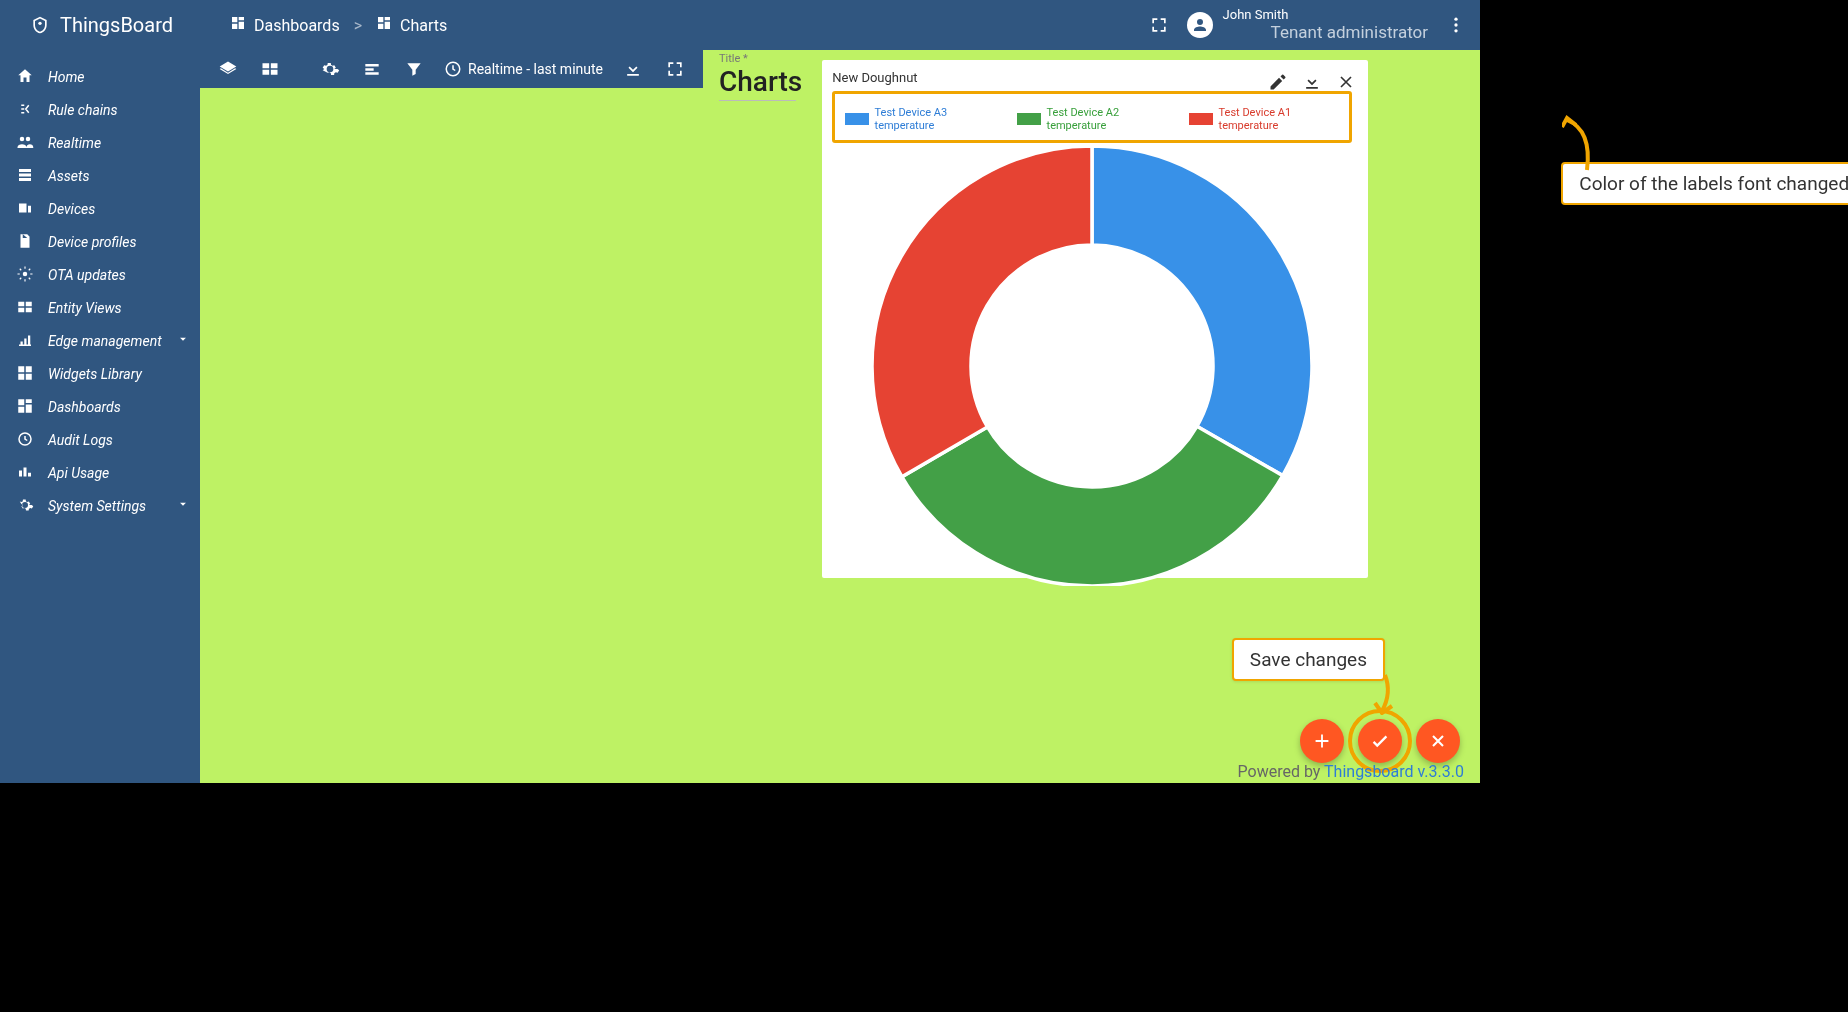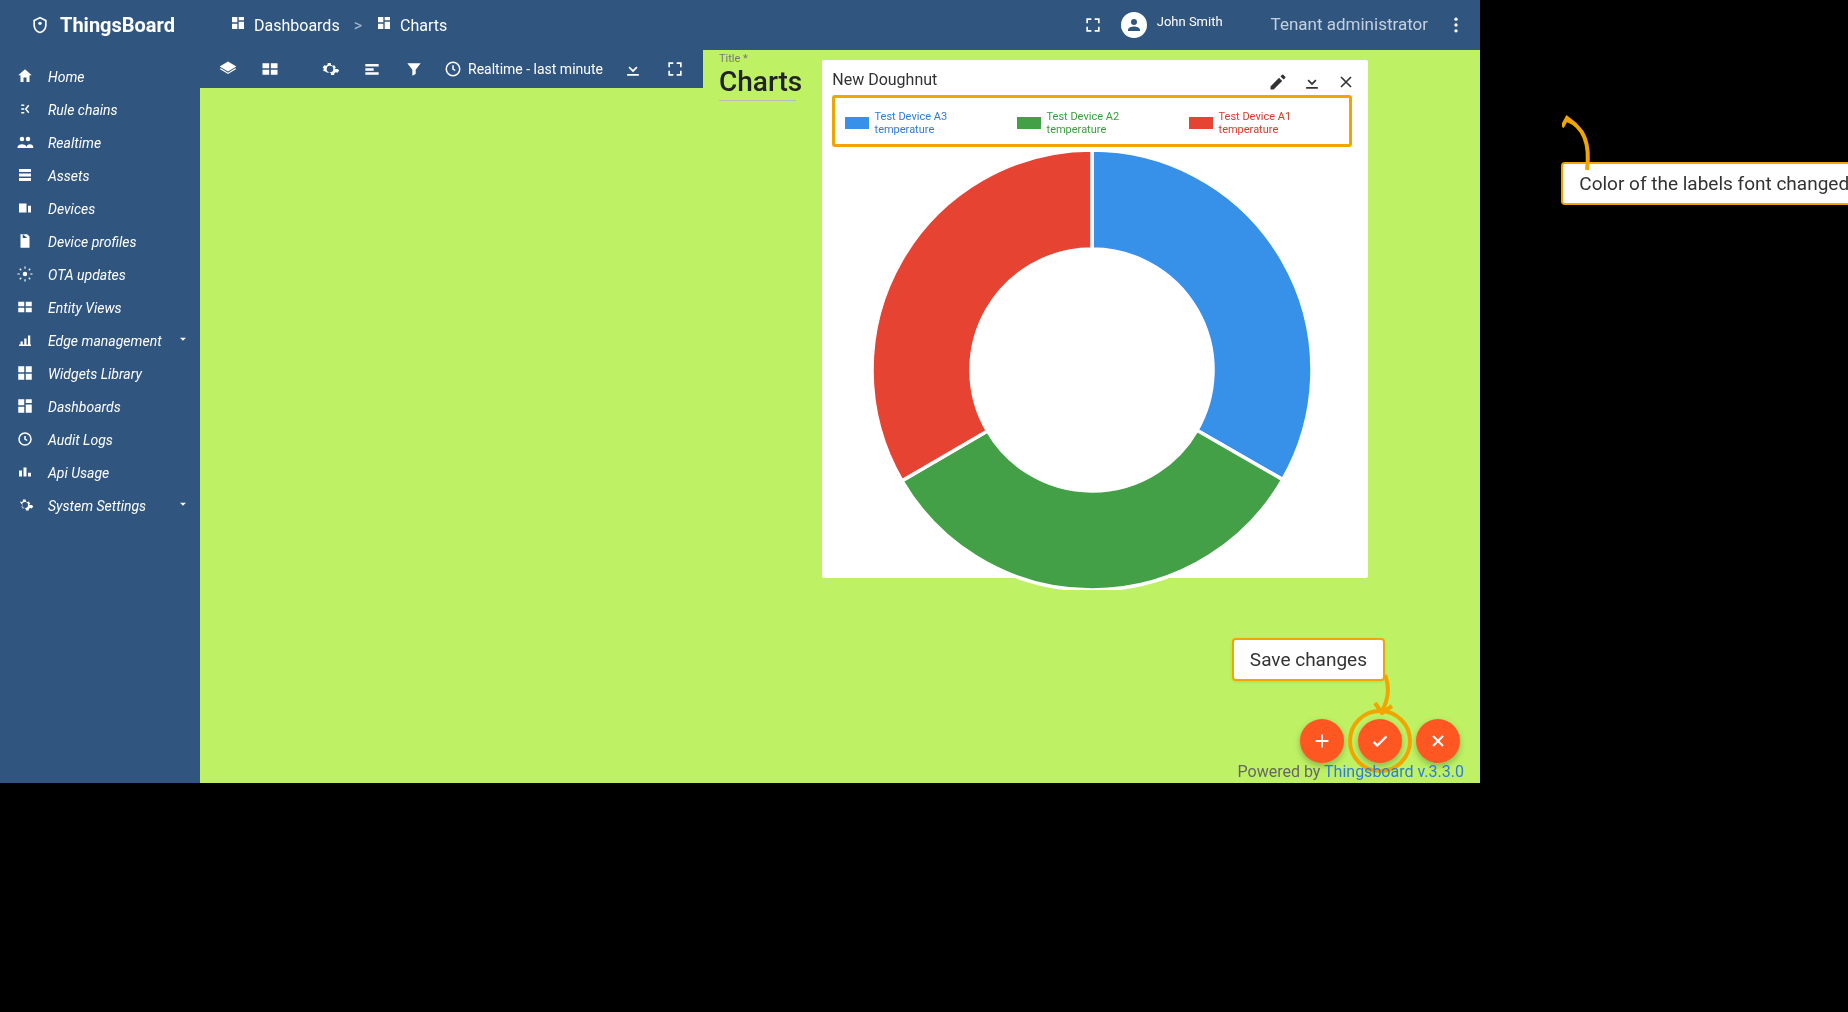--- a/index.html
+++ b/index.html
@@ -2,30 +2,30 @@
 <html><head>
 <meta charset="utf-8">
 <style>
 * { margin: 0; padding: 0; box-sizing: border-box; font-family: Roboto, Arial, sans-serif; }
 body { width: 1848px; height: 1012px; background: #000; overflow: hidden; position: relative; }
 .app-wrapper { position: relative; width: 1480px; height: 783px; background: #e8e8e8; }
 
 
 .topbar { height: 50px; background: #305680; color: #fff; display: flex; align-items: center; padding: 0 8px; }
 .logo-area { display: flex; align-items: center; width: 192px; gap: 8px; padding-left: 20px; }
-.logo-text { font-size: 20px; font-weight: 700; text-align: right; }
+.logo-text { font-size: 20px; font-weight: 400; text-align: right; }
 .breadcrumb { display: flex; align-items: center; gap: 14px; margin-left: 30px; font-size: 16px; }
 .breadcrumb .bc-item { display: flex; align-items: center; gap: 8px; }
 .breadcrumb .sep { color: #a8b8ca; }
 .topbar-spacer { flex: 1; }
 .topbar-right { display: flex; align-items: center; gap: 16px; padding-right: 4px; }
 .user-block { display: flex; align-items: center; gap: 10px; }
 .user-avatar { width: 26px; height: 26px; border-radius: 50%; background: #fff; display: flex; align-items: center; justify-content: center; }
 .user-avatar svg { fill: #305680; }
-.user-text { display: flex; line-height: 1.15; }
+.user-text { display: flex; flex-direction: column; line-height: 1.15; }
 .user-name { font-size: 13px; }
 .user-role { font-size: 17px; color: #c4d0dd; margin-left: 48px; }
 .icon-btn { width: 24px; height: 24px; display: flex; align-items: center; justify-content: center; cursor: pointer; fill: #fff; color: #fff; }
 .icon-btn svg { width: 20px; height: 20px; }
 
 
 .main { display: flex; height: calc(100% - 50px); }
 
 
 .sidebar { width: 200px; background: #305680; color: #fff; padding-top: 2px; }
@@ -38,21 +38,21 @@
 .dash-toolbar { height: 38px; background: #305680; display: flex; align-items: center; padding: 0 16px; gap: 18px; color: #fff; }
 .dash-toolbar .spacer { flex: 1; }
 .time-pill { display: flex; align-items: center; gap: 6px; font-size: 14px; }
 
 .title-edit { padding: 2px 10px 0 16px; }
 .title-label { font-size: 11px; color: #777; }
 .title-val { font-size: 28px; font-weight: 500; color: #222; border-bottom: 1px solid #bbb; display: block; padding-bottom: 2px; width: calc(100% - 6px); }
 
 
 .widget-card { margin: 10px 10px 0 10px; background: #fff; border-radius: 2px; position: relative; padding: 10px 16px 14px 10px; height: 518px; }
-.widget-title { font-size: 16px; color: #333; }
+.widget-title { font-size: 13px; color: #333; }
 .widget-actions { position: absolute; right: 10px; top: 10px; display: flex; gap: 10px; }
 .widget-actions .icon-btn { fill: #333; color: #333; }
 
 .legend-wrap { margin: 6px auto 8px; width: 520px; border: 3px solid #f0a500; border-radius: 3px; padding: 12px 10px 8px; display: flex; justify-content: center; gap: 22px; background: #fff; position: relative; z-index: 2; }
 .legend-item { display: flex; align-items: center; gap: 6px; font-size: 11px; }
 .legend-swatch { width: 26px; height: 12px; }
 .legend-label.c0 { color: #2e7dd6; }
 .legend-label.c1 { color: #379f3a; }
 .legend-label.c2 { color: #d83b2c; }
 

